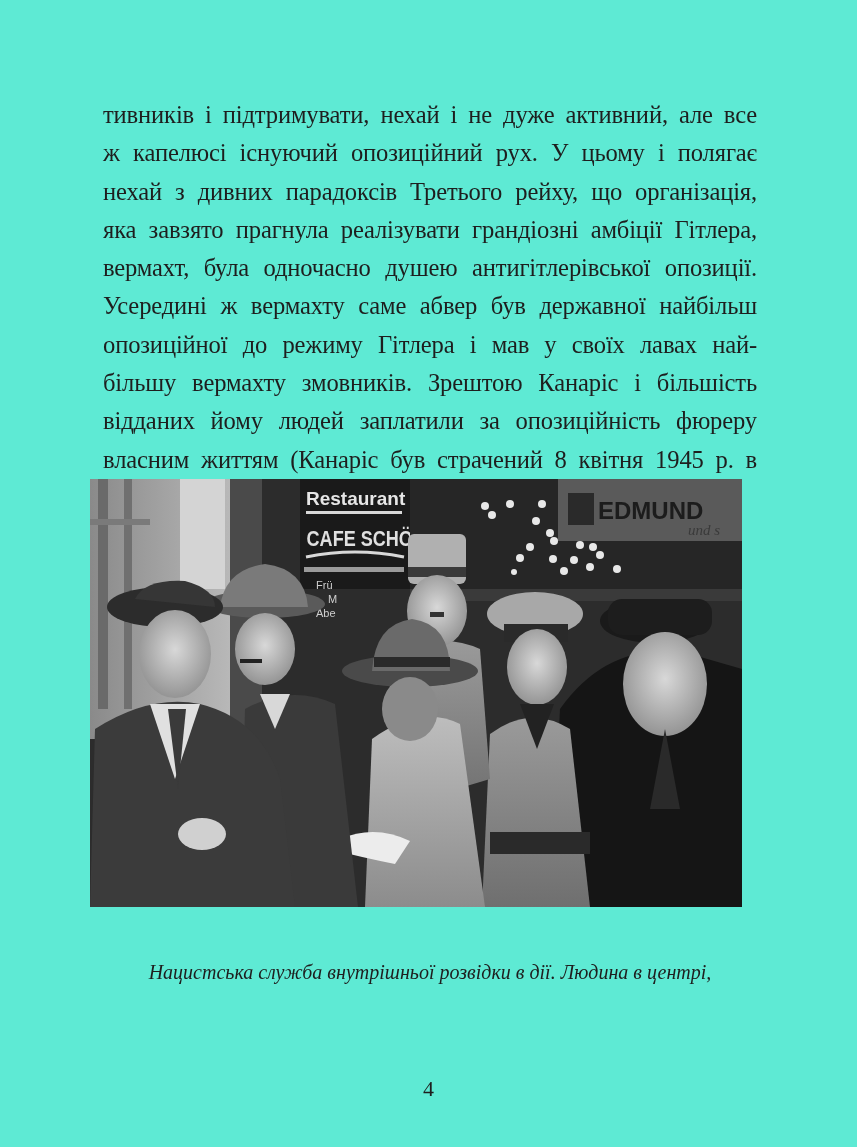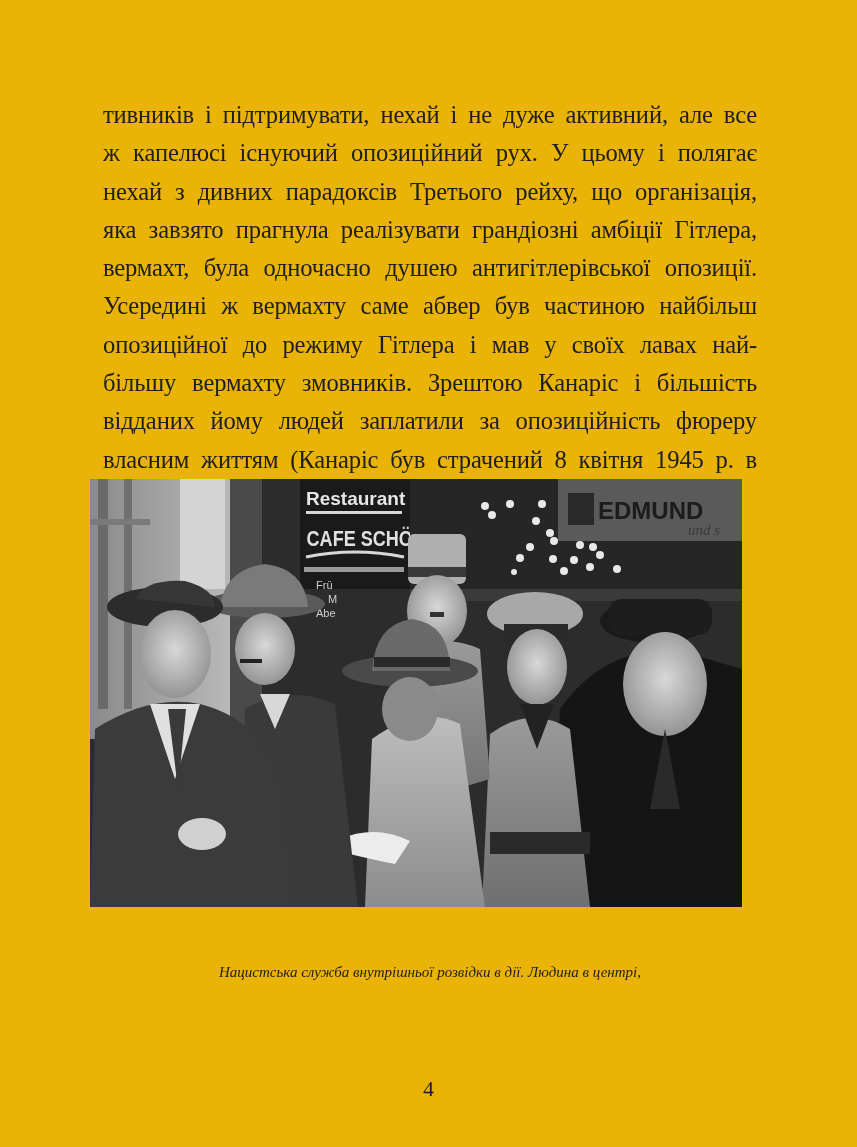--- a/index.html
+++ b/index.html
@@ -12,21 +12,21 @@
       height: 1147px;
       position: relative;
       overflow: hidden;
       font-family: "Liberation Serif", "DejaVu Serif", serif;
       color: #1e1e1e;
     }
     .page {
       position: absolute;
       left: 0; top: 0;
       width: 857px; height: 1147px;
-      background: #eab308;
+      background: #5eead4;
     }
     .body-text {
       position: absolute;
       left: 103px;
       top: 96px;
       width: 654px;
       font-size: 24.6px;
       line-height: 38.3px;
       letter-spacing: -0.15px;
     }
@@ -50,21 +50,21 @@
       overflow: hidden;
       background: #3a3a3a;
     }
     .photo svg { display: block; }
     .caption {
       position: absolute;
       left: 103px;
       top: 955px;
       width: 654px;
       font-style: italic;
-      font-size: 15px;
+      font-size: 20px;
       line-height: 34px;
       text-align: center;
       color: #1e1e1e;
     }
     .caption .cline { display: block; white-space: nowrap; }
     .page-number {
       position: absolute;
       left: 0;
       width: 857px;
       top: 1076px;
@@ -77,21 +77,21 @@
 <body>
 
 <div class="page">
 
   <div class="body-text">
     <span class="line">тивників і підтримувати, нехай і не дуже активний, але все</span>
     <span class="line">ж капелюсі існуючий опозиційний рух. У цьому і полягає</span>
     <span class="line">нехай з дивних парадоксів Третього рейху, що організація,</span>
     <span class="line">яка завзято прагнула реалізувати грандіозні амбіції Гітлера,</span>
     <span class="line">вермахт, була одночасно душею антигітлерівської опозиції.</span>
-    <span class="line">Усередині ж вермахту саме абвер був частиною найбільш</span>
+    <span class="line">Усередині ж вермахту саме абвер був державної найбільш</span>
     <span class="line">опозиційної до режиму Гітлера і мав у своїх лавах най-</span>
     <span class="line">більшу вермахту змовників. Зрештою Канаріс і більшість</span>
     <span class="line">відданих йому людей заплатили за опозиційність фюреру</span>
     <span class="line">власним життям (Канаріс був страчений 8 квітня 1945 р. в</span>
     <span class="line last">концтаборі Флоссенбюрг. — Ред.).</span>
   </div>
 
   <div class="photo">
     <svg width="652" height="428" viewBox="0 0 652 428" xmlns="http://www.w3.org/2000/svg">
       <defs>

